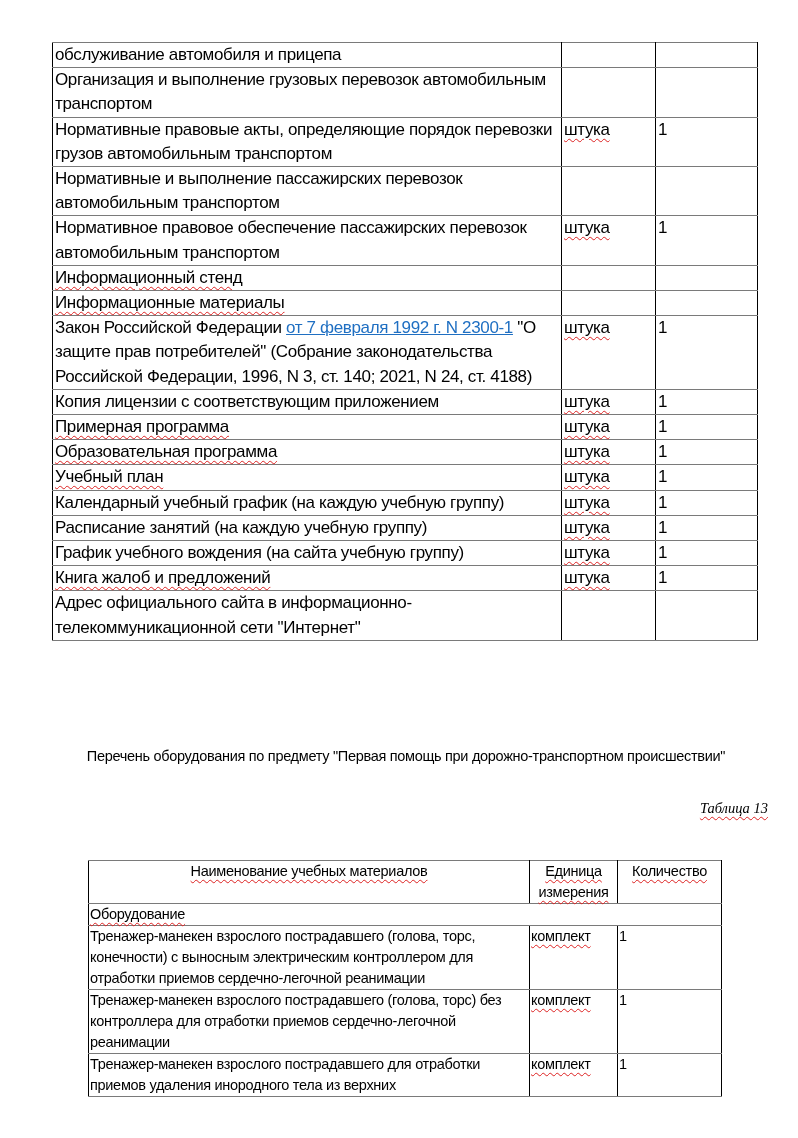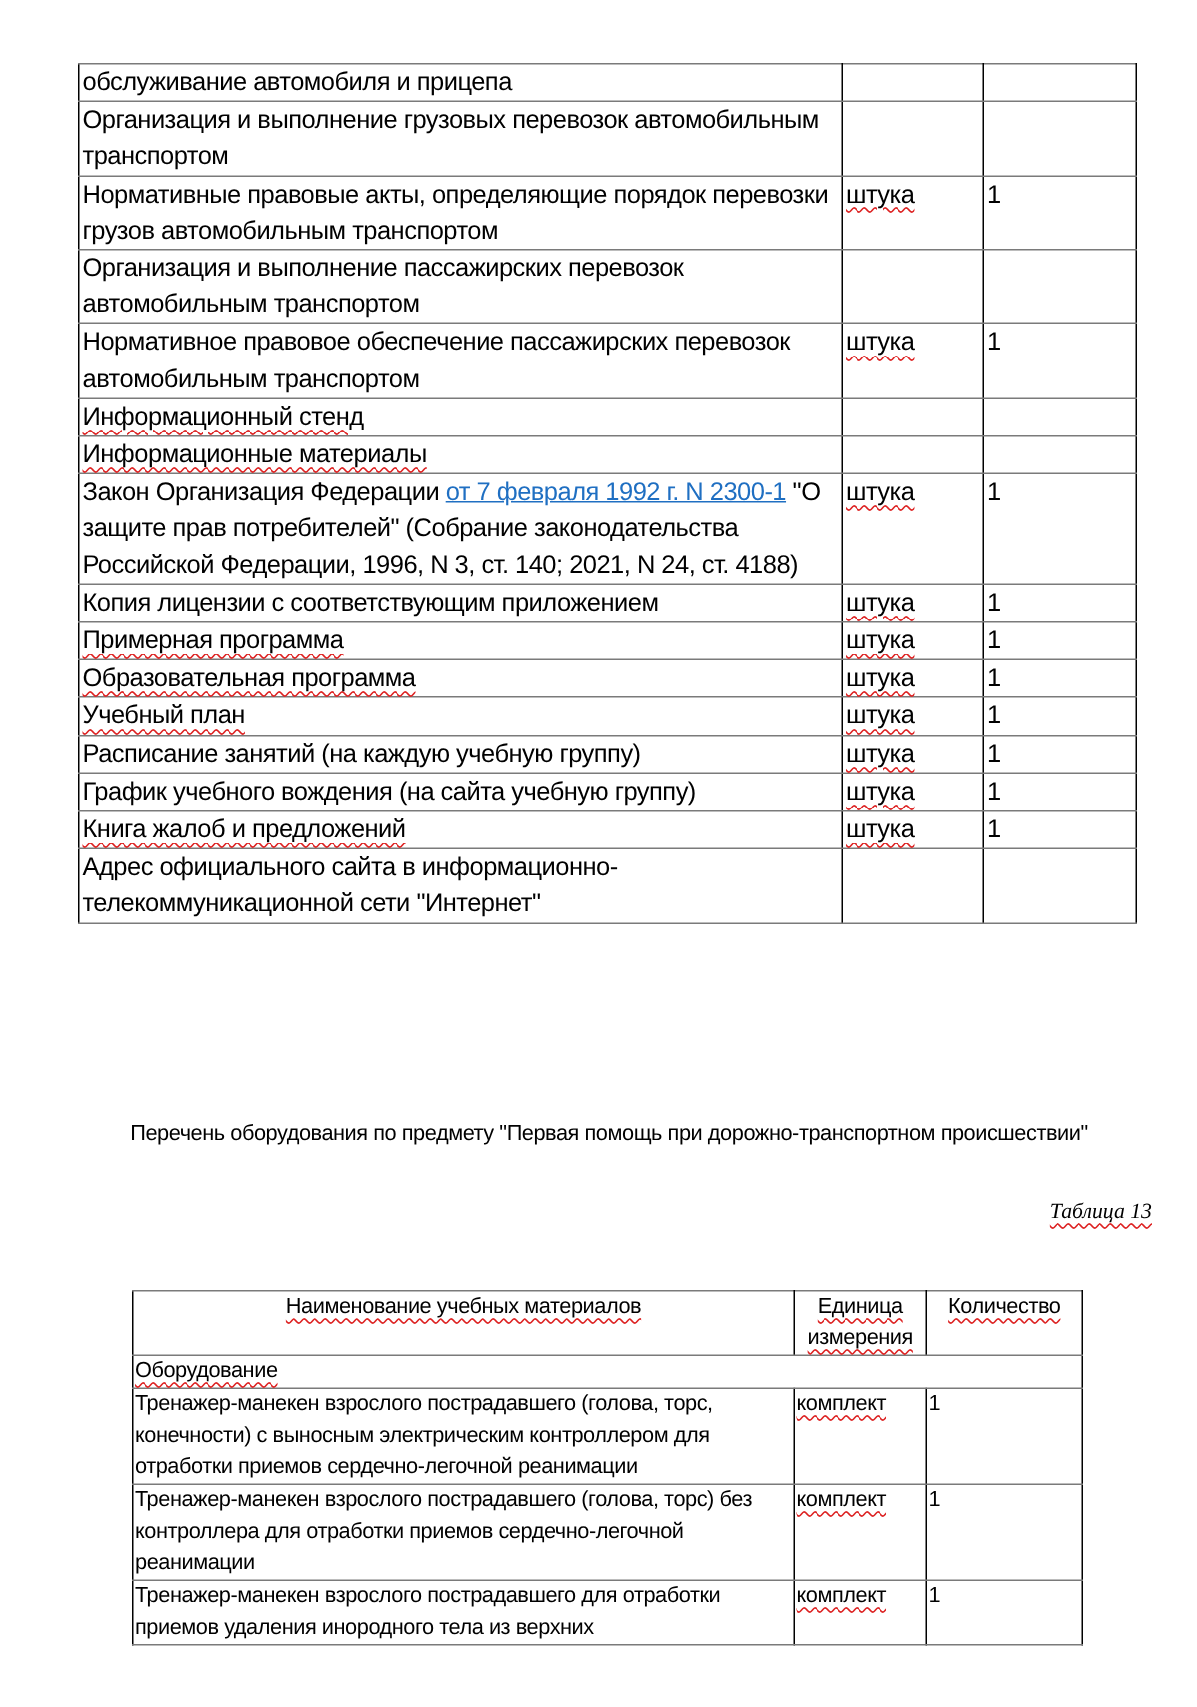--- a/index.html
+++ b/index.html
@@ -65,61 +65,66 @@
     <td>Организация и выполнение грузовых перевозок автомобильным транспортом</td>
     <td></td>
     <td></td>
   </tr>
   <tr>
     <td>Нормативные правовые акты, определяющие порядок перевозки грузов автомобильным транспортом</td>
     <td><span class="sp">штука</span></td>
     <td>1</td>
   </tr>
   <tr>
-    <td>Организация и выполнение пассажирских перевозок автомобильным транспортом</td>
+    <td>Нормативные и выполнение пассажирских перевозок автомобильным транспортом</td>
     <td></td>
     <td></td>
   </tr>
   <tr>
     <td>Нормативное правовое обеспечение пассажирских перевозок автомобильным транспортом</td>
     <td><span class="sp">штука</span></td>
     <td>1</td>
   </tr>
   <tr>
     <td><span class="sp">Информационный стенд</span></td>
     <td></td>
     <td></td>
   </tr>
   <tr>
     <td><span class="sp">Информационные материалы</span></td>
     <td></td>
     <td></td>
   </tr>
   <tr>
-    <td><span>Закон Организация Федерации </span><a class="lnk">от 7 февраля 1992 г. N 2300-1</a><span> "О защите прав потребителей" (Собрание законодательства Российской Федерации, 1996, N 3, ст. 140; 2021, N 24, ст. 4188)</span></td>
+    <td><span>Закон Российской Федерации </span><a class="lnk">от 7 февраля 1992 г. N 2300-1</a><span> "О защите прав потребителей" (Собрание законодательства Российской Федерации, 1996, N 3, ст. 140; 2021, N 24, ст. 4188)</span></td>
     <td><span class="sp">штука</span></td>
     <td>1</td>
   </tr>
   <tr>
     <td>Копия лицензии с соответствующим приложением</td>
     <td><span class="sp">штука</span></td>
     <td>1</td>
   </tr>
   <tr>
     <td><span class="sp">Примерная программа</span></td>
     <td><span class="sp">штука</span></td>
     <td>1</td>
   </tr>
   <tr>
     <td><span class="sp">Образовательная программа</span></td>
     <td><span class="sp">штука</span></td>
     <td>1</td>
   </tr>
   <tr>
     <td><span class="sp">Учебный план</span></td>
+    <td><span class="sp">штука</span></td>
+    <td>1</td>
+  </tr>
+  <tr>
+    <td>Календарный учебный график (на каждую учебную группу)</td>
     <td><span class="sp">штука</span></td>
     <td>1</td>
   </tr>
   <tr>
     <td>Расписание занятий (на каждую учебную группу)</td>
     <td><span class="sp">штука</span></td>
     <td>1</td>
   </tr>
   <tr>
     <td>График учебного вождения (на сайта учебную группу)</td>

